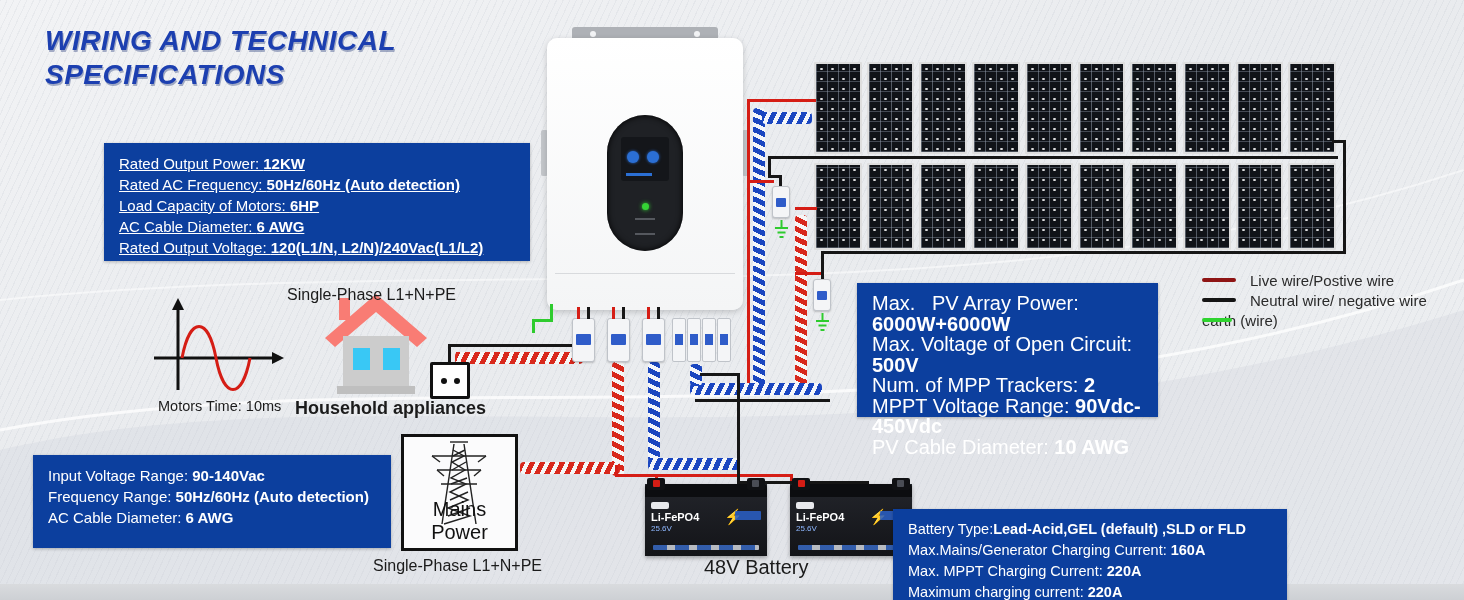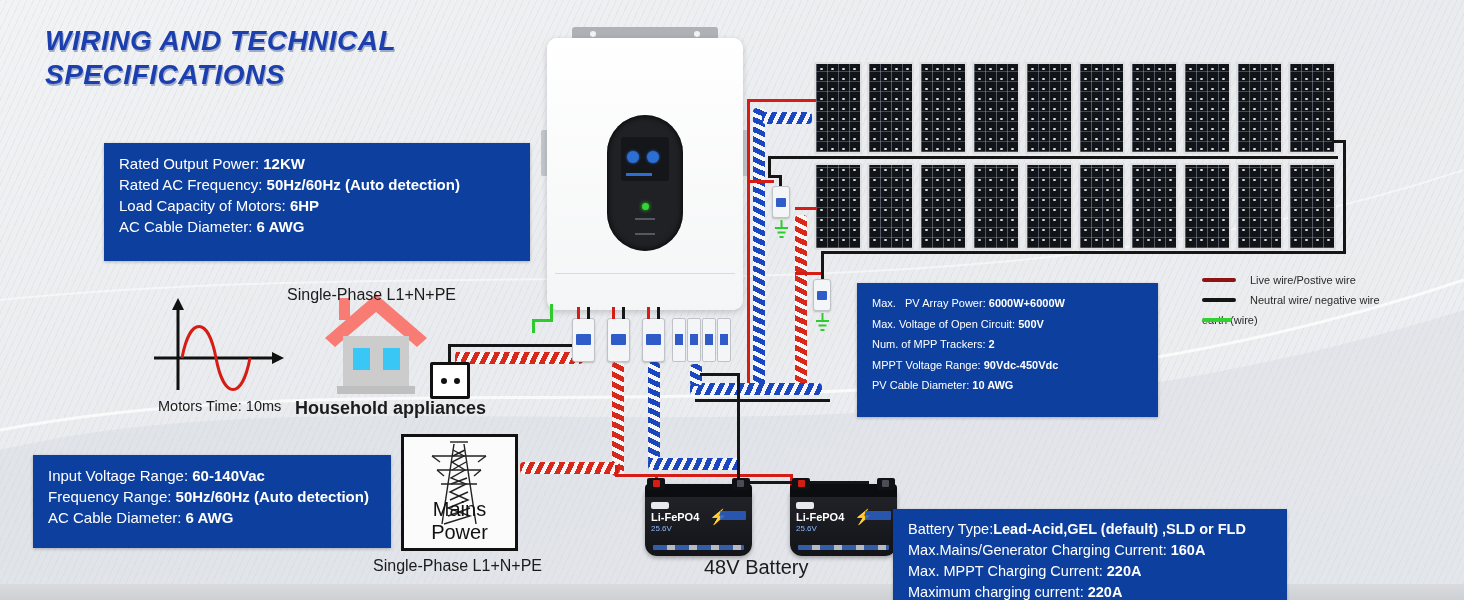--- a/index.html
+++ b/index.html
@@ -20,27 +20,27 @@
   
   .title { position:absolute; left:45px; top:24px; z-index:7;
     font-style:italic; font-weight:bold; font-size:28px; line-height:34px;
     color:#1c3fb0; letter-spacing:.5px; text-shadow:1px 2px 0 rgba(16,40,110,.35); }
 
   
   .specbox { position:absolute; z-index:7; background:#0c3f9e; color:#fff;
     padding:10px 15px; font-size:15px; line-height:21px;
     box-shadow:0 1px 3px rgba(0,0,0,.25); }
   .specbox .vl { font-weight:bold; }
-  #box-ac-output  { left:104px; top:143px; width:426px; height:118px; }
-  #box-pv-input   { left:857px; top:283px; width:301px; height:134px; line-height:20.5px; font-size:11px;}
+  #box-ac-output  { left:104px; top:143px; width:426px; height:118px;text-decoration:underline; }
+  #box-pv-input   { left:857px; top:283px; width:301px; height:134px; line-height:20.5px; font-size:20px;}
   #box-ac-input   { left:33px;  top:455px; width:358px; height:93px; }
   #box-battery    { left:893px; top:473px; width:394px; height:102px; font-size:14.5px;margin-top:36px;}
 
   
-  .legend { position:absolute; left:1202px; top:270px; z-index:7; font-size:11px; color:#2a2a2a;}
+  .legend { position:absolute; left:1202px; top:270px; z-index:7; font-size:15px; color:#2a2a2a;}
   .legend .lrow { display:flex; align-items:center; height:20px; }
   .legend .dash { width:34px; height:4px; border-radius:2px; margin-right:14px; }
   .dash.live    { background:#8e1414; }
   .dash.neutral { background:#141414; }
   .dash.earth   { background:#2fd32f; width:30px; }
 
   
   .lbl { position:absolute; z-index:7; color:#1b1b1b; }
   #lbl-sp-house { left:287px; top:286px; font-size:16px; }
   #lbl-house    { left:295px; top:398px; font-size:18px; font-weight:600; }
@@ -119,22 +119,22 @@
   
   .sine { position:absolute; left:148px; top:298px; z-index:5; }
 
   
   .mains { position:absolute; left:401px; top:434px; width:117px; height:117px; z-index:6;
     background:#fbfbfc; border:3px solid #111; }
   .mains .cap { position:absolute; left:0; right:0; bottom:4px; text-align:center;
     font-size:20px; color:#111; }
 
   
-  .battery { position:absolute; width:107px; height:72px; z-index:6;
-    background:linear-gradient(#23252b,#131418); border-radius:12px;
+  .battery { position:absolute; width:122px; height:72px; z-index:6;
+    background:linear-gradient(#23252b,#131418); border-radius:0;
     box-shadow:0 2px 4px rgba(0,0,0,.3);padding-left:28px; }
   .battery .top { position:absolute; left:0; right:0; top:0; height:13px;
     background:#0c0d10; border-radius:4px 4px 0 0; }
   .battery .blockL,.battery .blockR { position:absolute; top:-6px; width:18px; height:12px;
     background:#101114; border-radius:2px; }
   .battery .blockL{ left:2px; } .battery .blockR{ right:2px; }
   .battery .termP { position:absolute; left:8px; top:-4px; width:7px; height:7px; background:#d51d15; border-radius:1px;}
   .battery .termN { position:absolute; right:8px; top:-4px; width:7px; height:7px; background:#4a4d55; border-radius:1px;}
   .battery .band { position:absolute; left:6px; right:6px; top:18px; height:30px; }
   .battery .badge{ position:absolute; left:0; top:0; width:18px; height:7px; background:#e8e9ec; border-radius:2px;}
@@ -158,32 +158,33 @@
 <div class="title">
   <div>WIRING AND TECHNICAL</div>
   <div>SPECIFICATIONS</div>
 </div>
 
 <div class="specbox" id="box-ac-output">
   <div class="srow"><span>Rated Output Power: </span><span class="vl">12KW</span></div>
   <div class="srow"><span>Rated AC Frequency: </span><span class="vl">50Hz/60Hz (Auto detection)</span></div>
   <div class="srow"><span>Load Capacity of Motors: </span><span class="vl">6HP</span></div>
   <div class="srow"><span>AC Cable Diameter: </span><span class="vl">6 AWG</span></div>
+  <div class="srow"><span>Rated Output Voltage: </span><span class="vl">120(L1/N, L2/N)/240Vac(L1/L2)</span></div>
 </div>
 
 <div class="specbox" id="box-pv-input">
   <div class="srow"><span>Max.&nbsp;&nbsp; PV Array Power: </span><span class="vl">6000W+6000W</span></div>
   <div class="srow"><span>Max. Voltage of Open Circuit: </span><span class="vl">500V</span></div>
   <div class="srow"><span>Num. of MPP Trackers: </span><span class="vl">2</span></div>
   <div class="srow"><span>MPPT Voltage Range: </span><span class="vl">90Vdc-450Vdc</span></div>
   <div class="srow"><span>PV Cable Diameter: </span><span class="vl">10 AWG</span></div>
 </div>
 
 <div class="specbox" id="box-ac-input">
-  <div class="srow"><span>Input Voltage Range: </span><span class="vl">60-140Vac</span></div>
+  <div class="srow"><span>Input Voltage Range: </span><span class="vl">90-140Vac</span></div>
   <div class="srow"><span>Frequency Range: </span><span class="vl">50Hz/60Hz (Auto detection)</span></div>
   <div class="srow"><span>AC Cable Diameter: </span><span class="vl">6 AWG</span></div>
 </div>
 
 <div class="specbox" id="box-battery">
   <div class="srow"><span>Battery Type:</span><span class="vl">Lead-Acid,GEL (default) ,SLD or FLD</span></div>
   <div class="srow"><span>Max.Mains/Generator Charging Current: </span><span class="vl">160A</span></div>
   <div class="srow"><span>Max. MPPT Charging Current: </span><span class="vl">220A</span></div>
   <div class="srow"><span>Maximum charging current: </span><span class="vl">220A</span></div>
 </div>

